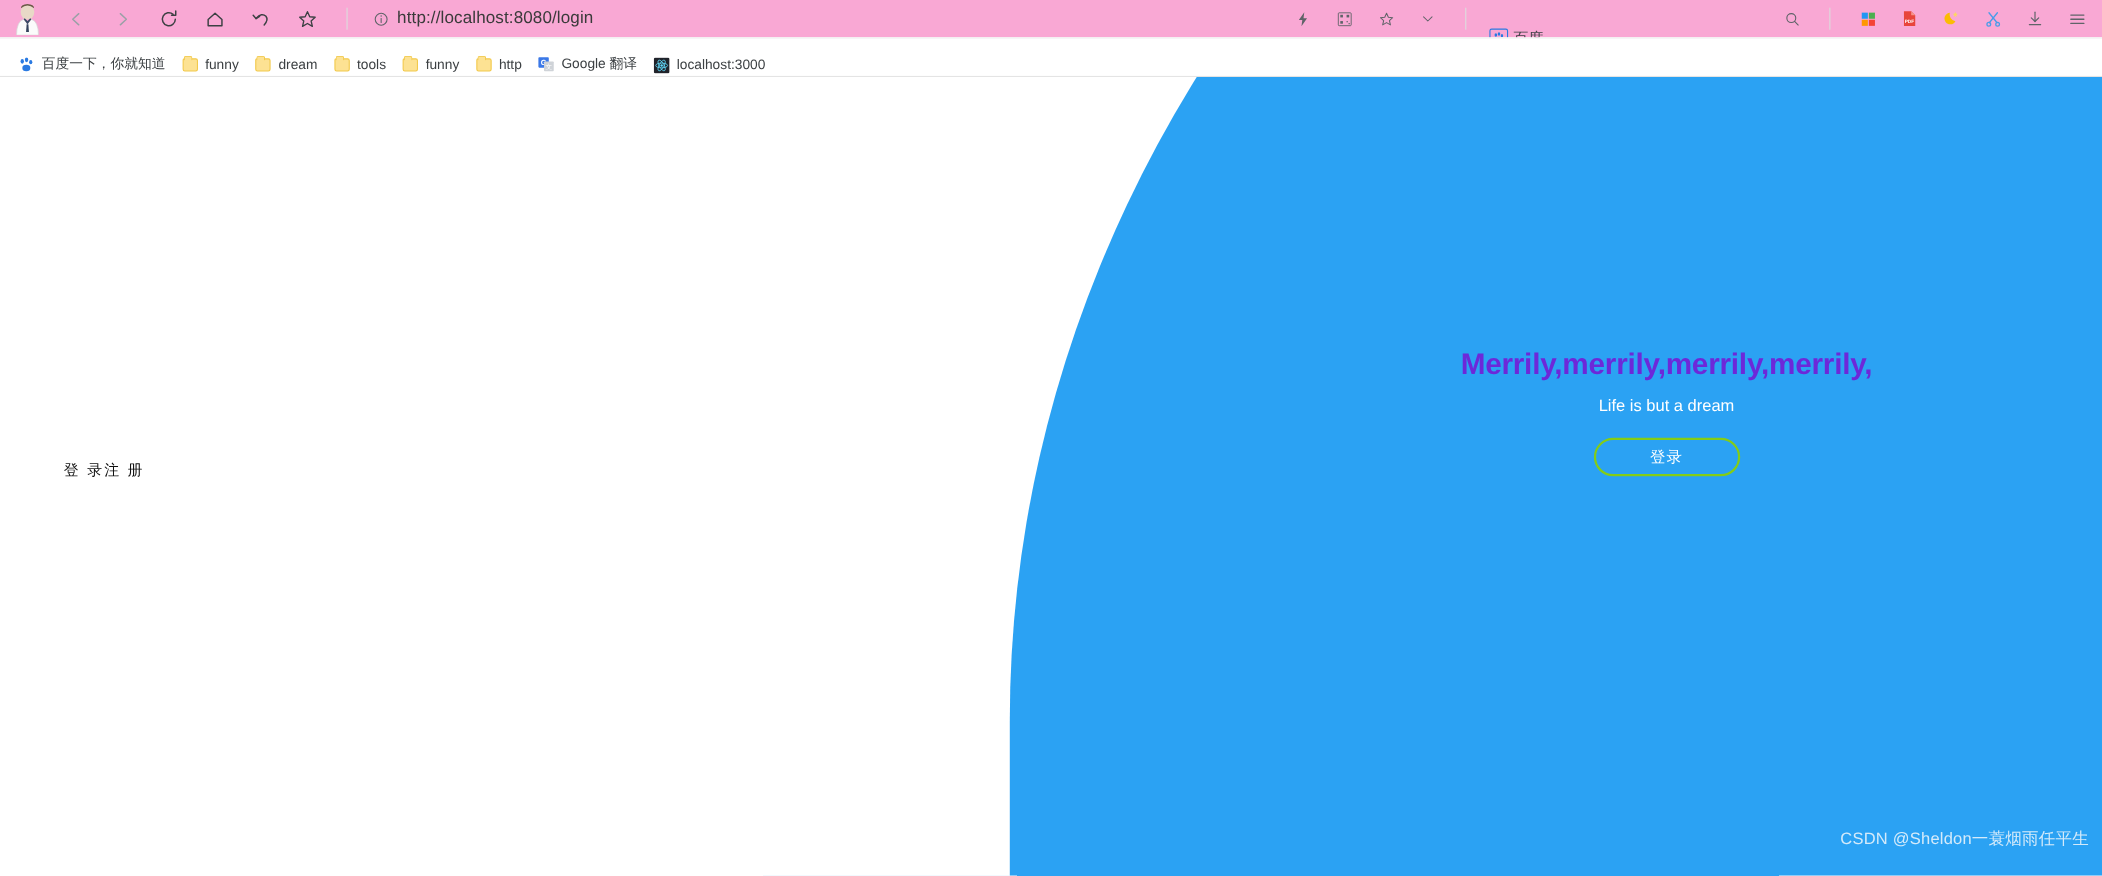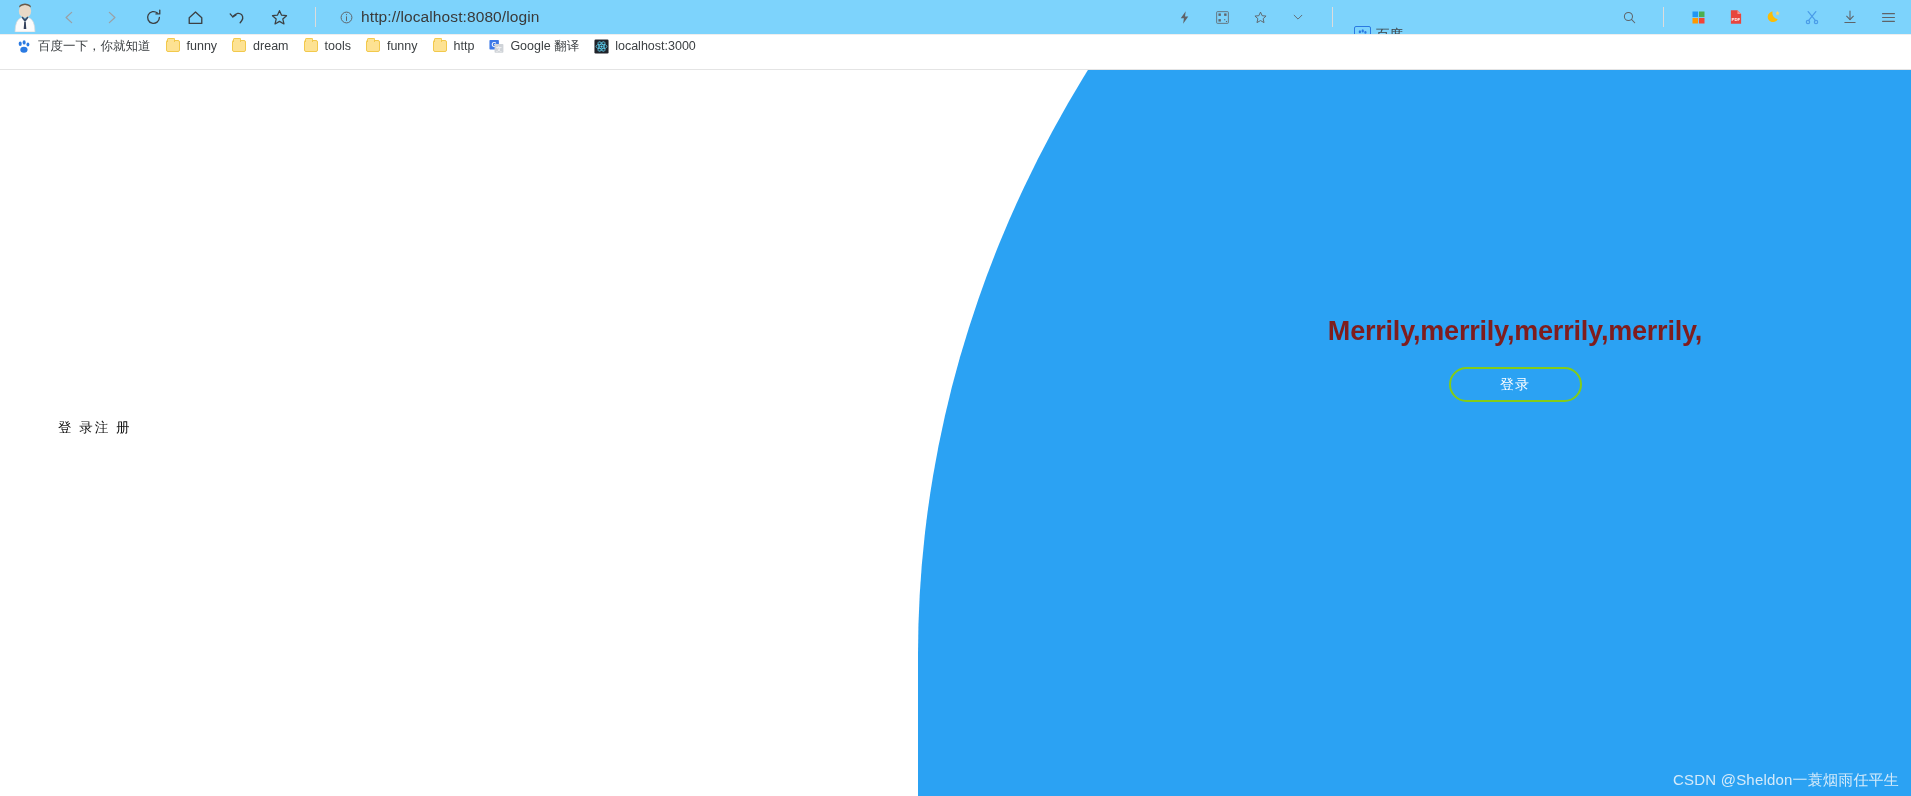--- a/index.html
+++ b/index.html
@@ -20,21 +20,21 @@
     height: 70px;
     background: #ffffff;
     z-index: 30;
   }
 
   #toolbar-row {
     position: relative;
     height: 34px;
     display: flex;
     align-items: center;
-    background: #7dd3fc;
+    background: #f9a8d4;
     gap: 12px;
   }
 
   #avatar {
     width: 34px; height: 30px;
     margin-left: 8px;
     flex: 0 0 auto;
     position: relative;
     overflow: hidden;
   }
@@ -99,21 +99,21 @@
     white-space: nowrap;
   }
 
   #right-gap { width: 185px; flex: 0 0 auto; }
 
   
   #bookmarks-row {
     position: relative;
     height: 36px;
     display: flex;
-    align-items: flex-start;
+    align-items: flex-end;
     padding-left: 9px;
     background: #ffffff;
     border-top: 1px solid #eeeeee;
   }
   .bookmark {
     display: flex;
     align-items: center;
     gap: 6px;
     padding: 3px 7px;
     border-radius: 3px;
@@ -193,21 +193,21 @@
     position: absolute;
     left: 1195px;
     top: 245px;
     width: 640px;
     text-align: center;
     z-index: 6;
   }
   #hero-title {
     font-size: 27px;
     font-weight: bold;
-    color: #7f1d1d;
+    color: #6d28d9;
     letter-spacing: -0.2px;
     white-space: nowrap;
     line-height: 1.2;
   }
   #hero-subtitle {
     margin-top: 14px;
     font-size: 15px;
     color: #ffffff;
     font-weight: 400;
   }
@@ -225,21 +225,21 @@
     letter-spacing: 1px;
     background: transparent;
     cursor: pointer;
     font-family: "Liberation Sans", sans-serif;
   }
 
   
   #watermark {
     position: absolute;
     right: 12px;
-    bottom: 6px;
+    bottom: 24px;
     font-size: 15px;
     color: #e3f1fb;
     opacity: 0.92;
     z-index: 9;
     white-space: nowrap;
     letter-spacing: 0.2px;
   }
 </style>
 </head>
 <body>
@@ -499,17 +499,18 @@
 
   <div id="blue-panel"></div>
 
   <div id="auth-links">
     <span class="auth-link">登 录</span>
     <span class="auth-link">注 册</span>
   </div>
 
   <div id="hero">
     <div id="hero-title">Merrily,merrily,merrily,merrily,</div>
+    <div id="hero-subtitle">Life is but a dream</div>
     <button id="hero-login-button">登录</button>
   </div>
 
   <div id="watermark">CSDN @Sheldon一蓑烟雨任平生</div>
 </div>
 
 </body></html>

